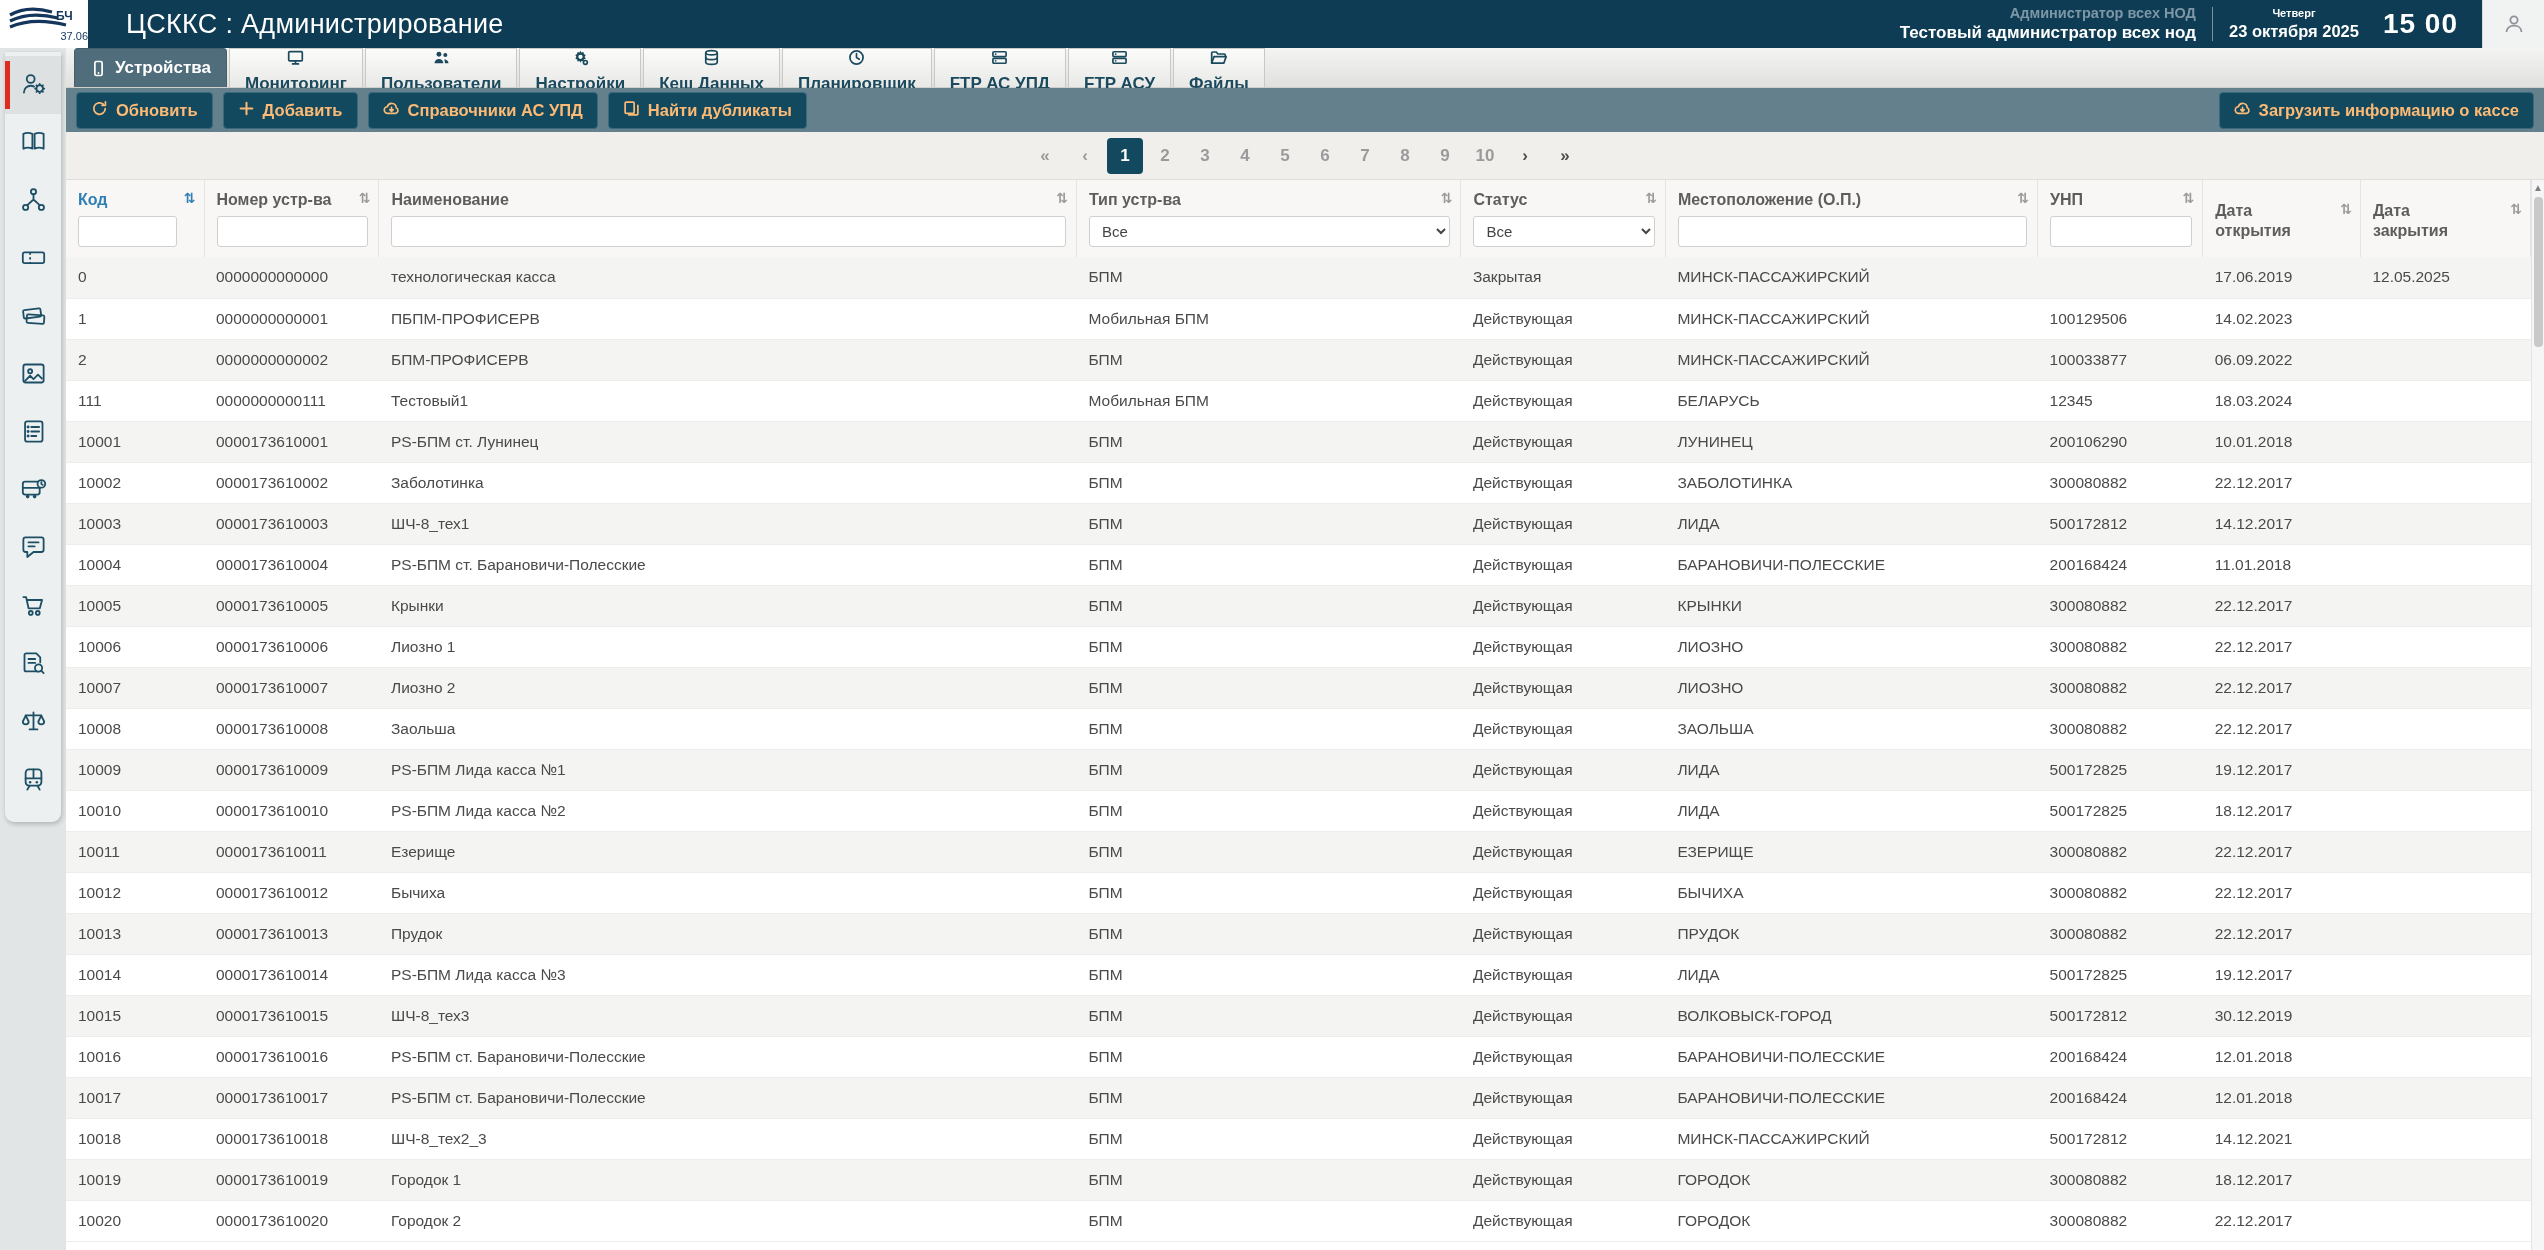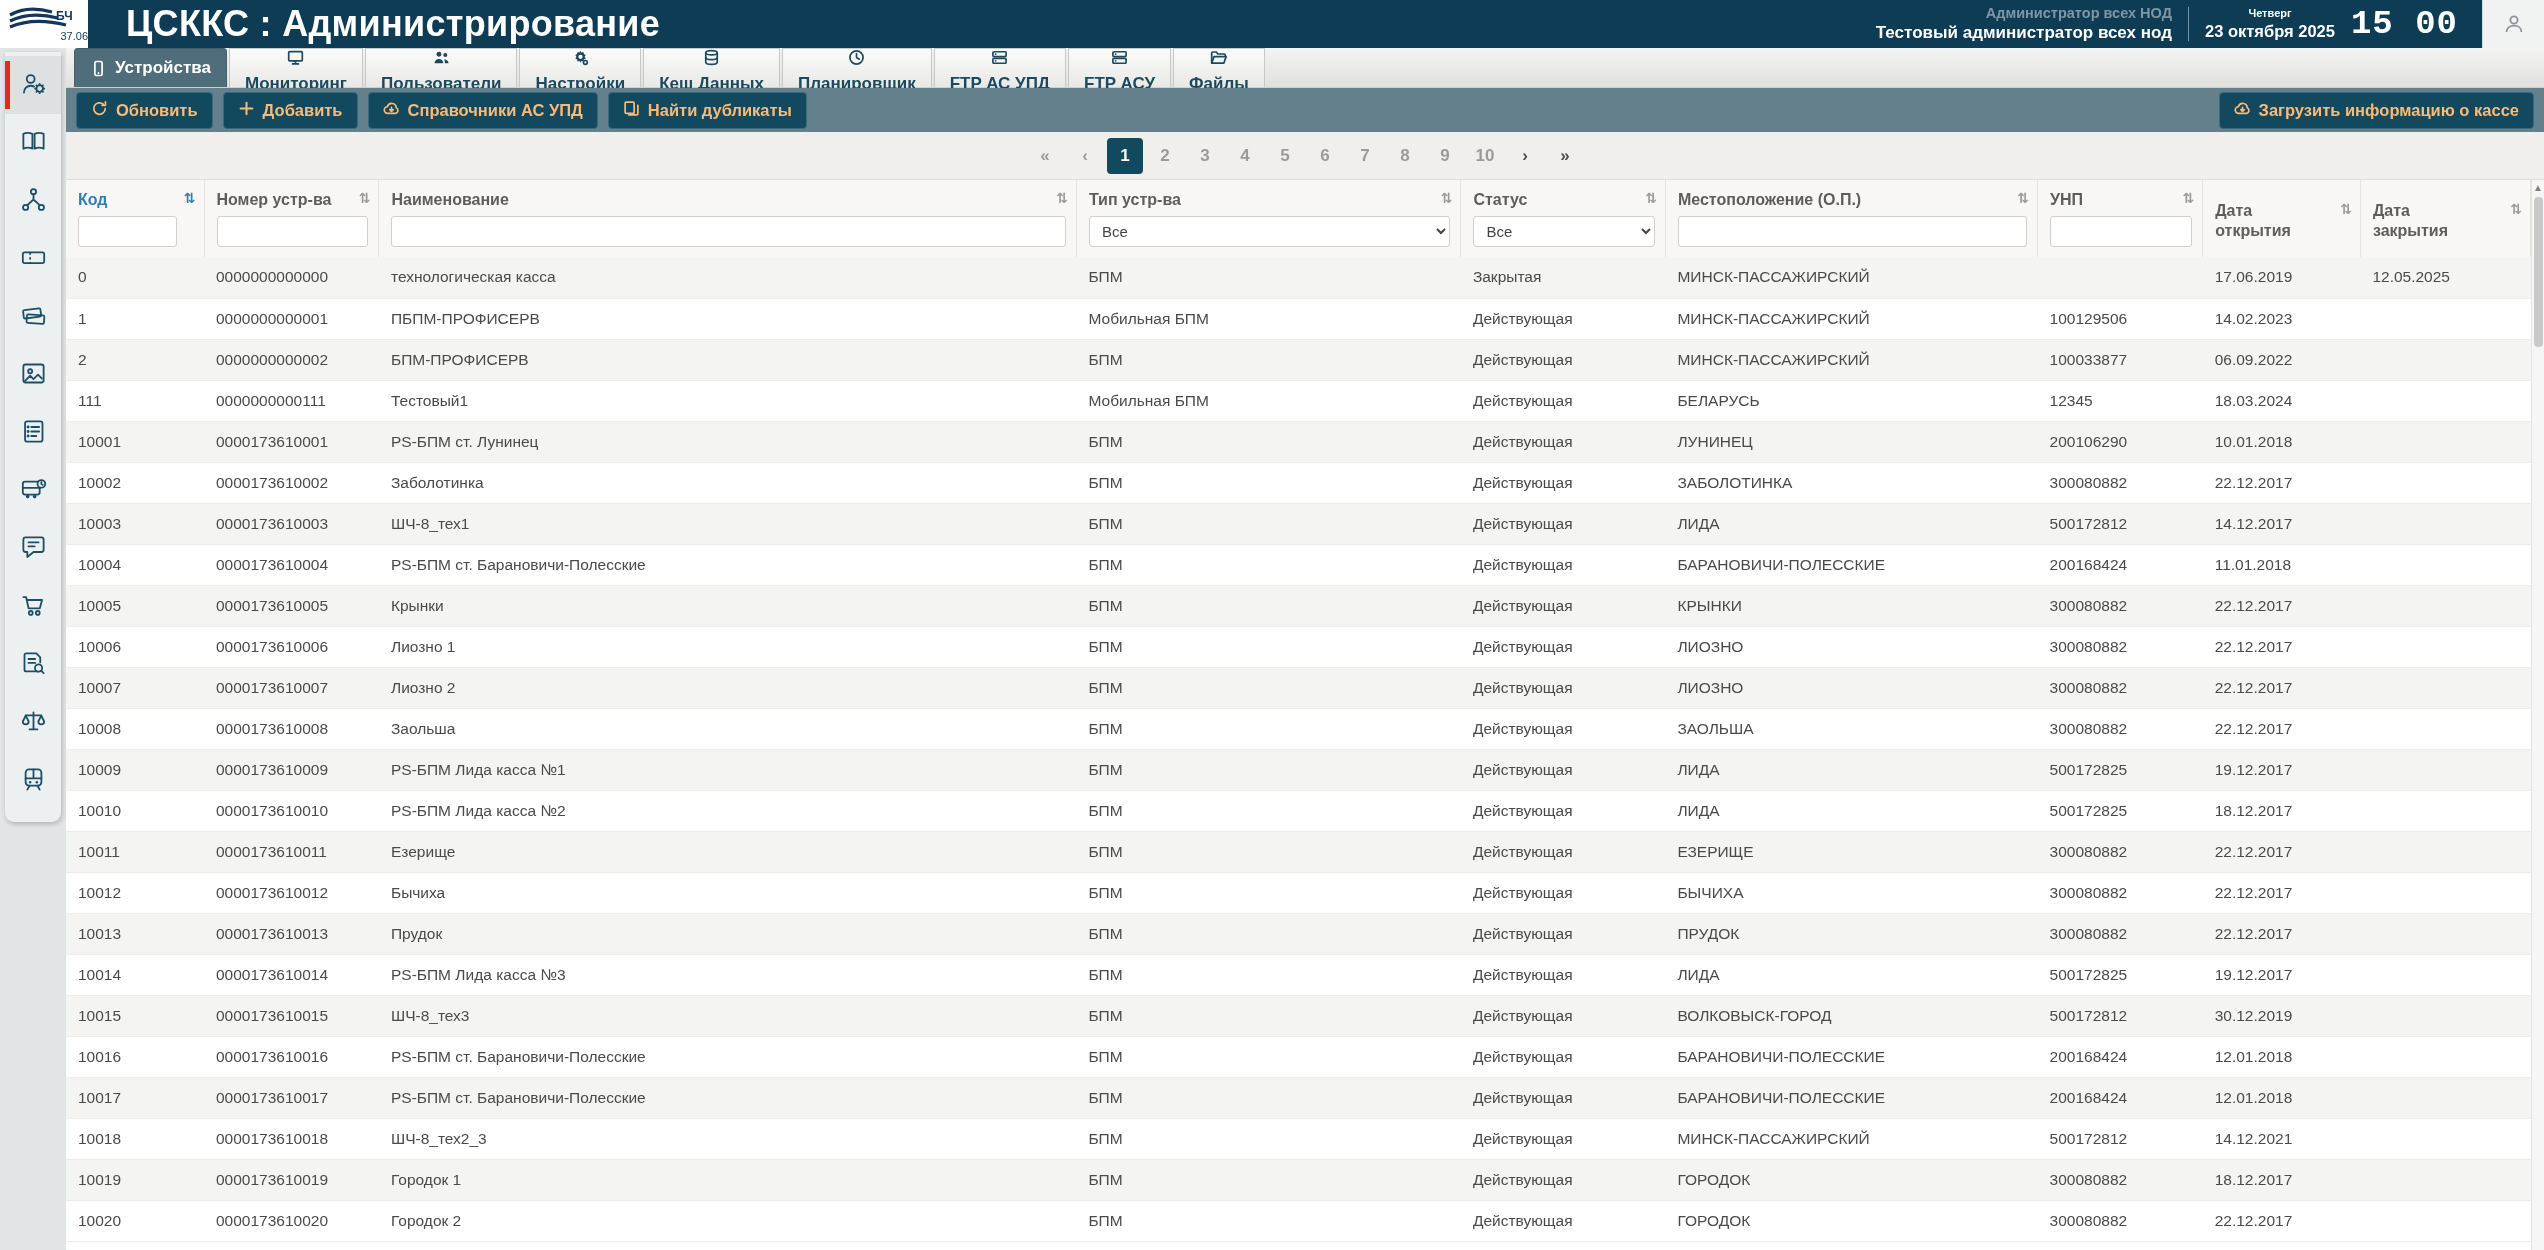--- a/index.html
+++ b/index.html
@@ -6,29 +6,29 @@
   html,body { width:2544px; height:1250px; overflow:hidden; background:#e2e5e5;
     font-family:"Liberation Sans","DejaVu Sans",sans-serif; }
 
   
   .top-header { height:48px; display:flex; }
   .logo-box { width:88px; background:#fff; position:relative; display:flex; flex-direction:column;
     align-items:center; justify-content:center; }
   .logo-box svg { width:72px; height:26px; }
   .logo-version { font-size:11px; font-weight:400; color:#14365c; line-height:1; margin-top:-2px; align-self:flex-end; text-align:center;}
   .header-bar { flex:1; background:#0e3c54; color:#fff; display:flex; align-items:center; padding:0 24px 0 38px; }
-  .page-title { font-size:36px; font-weight:700; letter-spacing:.3px; }
+  .page-title { font-size:27px; font-weight:400; letter-spacing:.3px; }
   .header-right { margin-left:auto; display:flex; align-items:center; gap:16px; }
   .user-block { text-align:right; line-height:1.25; }
   .role { color:#7e97a6; font-size:14.5px; font-weight:600; }
   .username { font-size:17px; font-weight:600; }
   .vdivider { width:1px; height:34px; background:rgba(255,255,255,.45); }
   .date-block { text-align:center; line-height:1.22; font-weight:700; }
   .weekday { font-size:11px; } .date-text { font-size:16.5px; }
-  .clock { font-size:34px; font-weight:600; margin-left:0; letter-spacing:1px;font-family:Liberation Mono, monospace; }
+  .clock { font-size:28px; font-weight:600; margin-left:8px; letter-spacing:1px; }
   .user-box { width:62px; background:#f1f2f2; display:flex; align-items:center; justify-content:center;
     border-left:1px solid #d8d8d8; color:#8d9399; cursor:pointer; }
   .user-box svg { width:24px; height:24px; }
 
   
   .body-row { display:flex; height:1202px; }
   .sidebar { width:66px; background:#e2e5e5; padding-top:4px; flex:none; }
   .sidebar-panel { width:56px; margin-left:5px; background:#edf0f0; border-radius:0 0 9px 9px;
     box-shadow:1px 2px 5px rgba(0,0,0,.22); padding:4px 0 12px; }
   .side-item { height:58px; display:flex; align-items:center; justify-content:center; position:relative;

